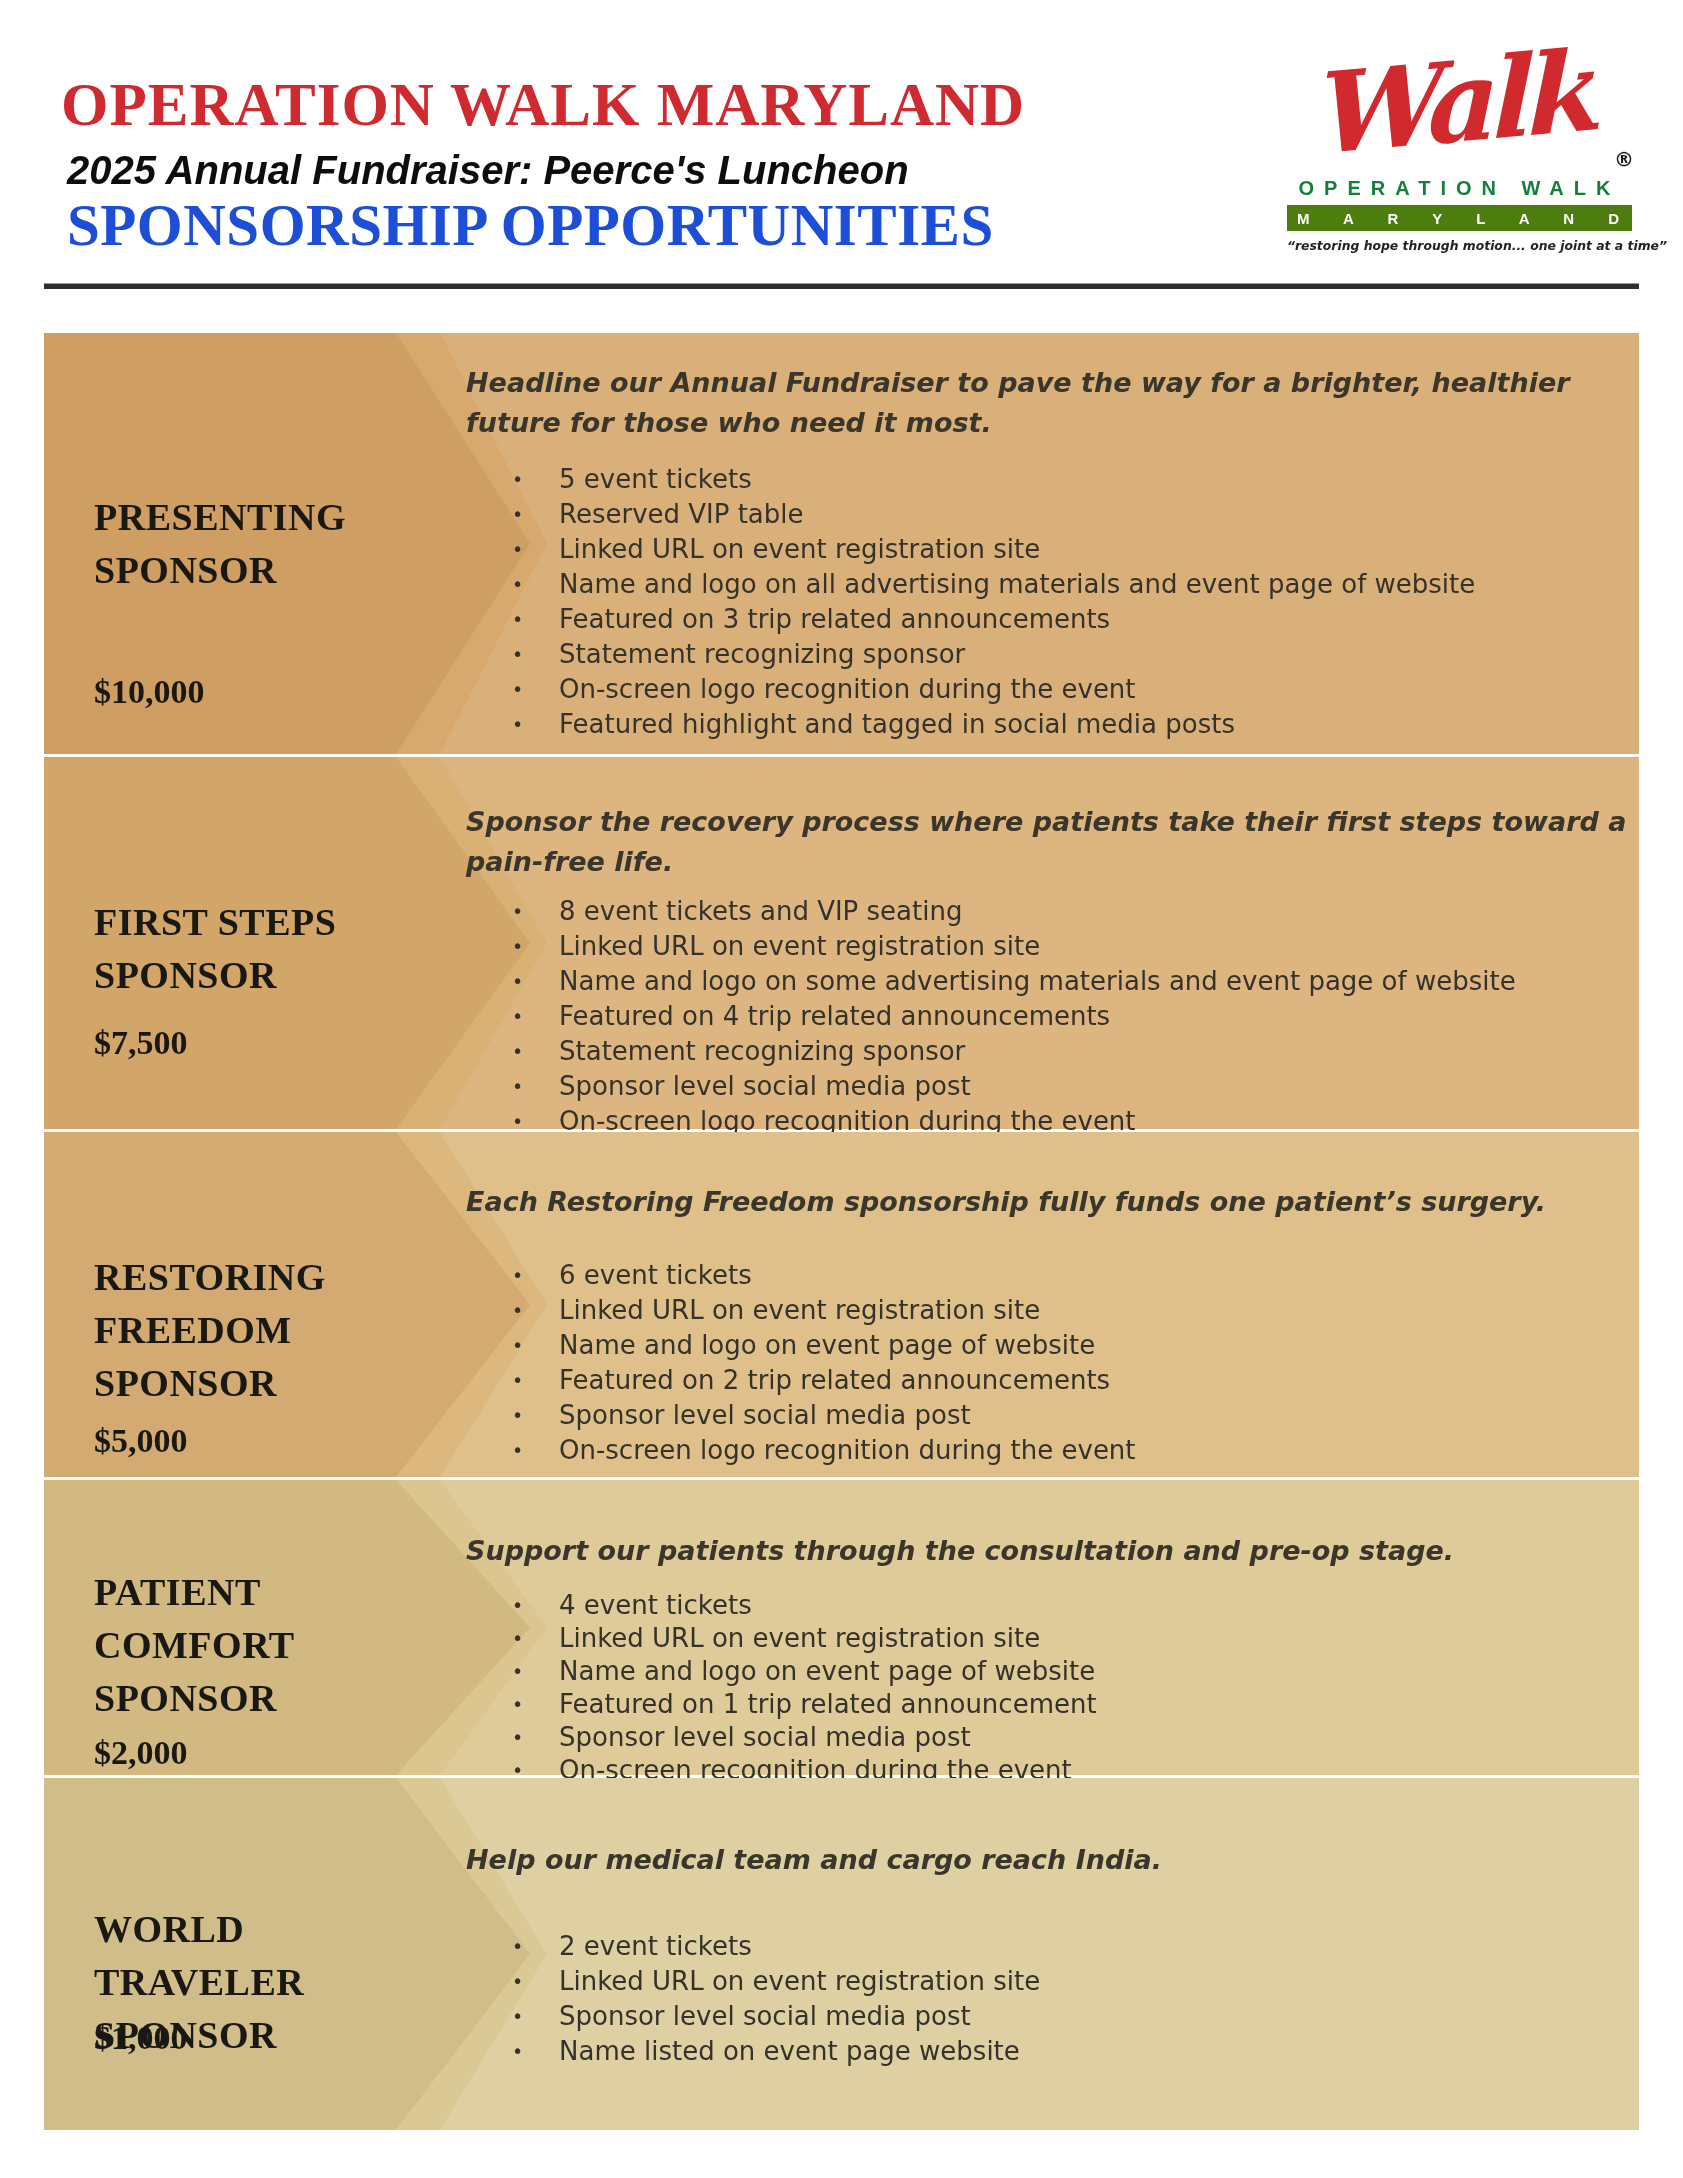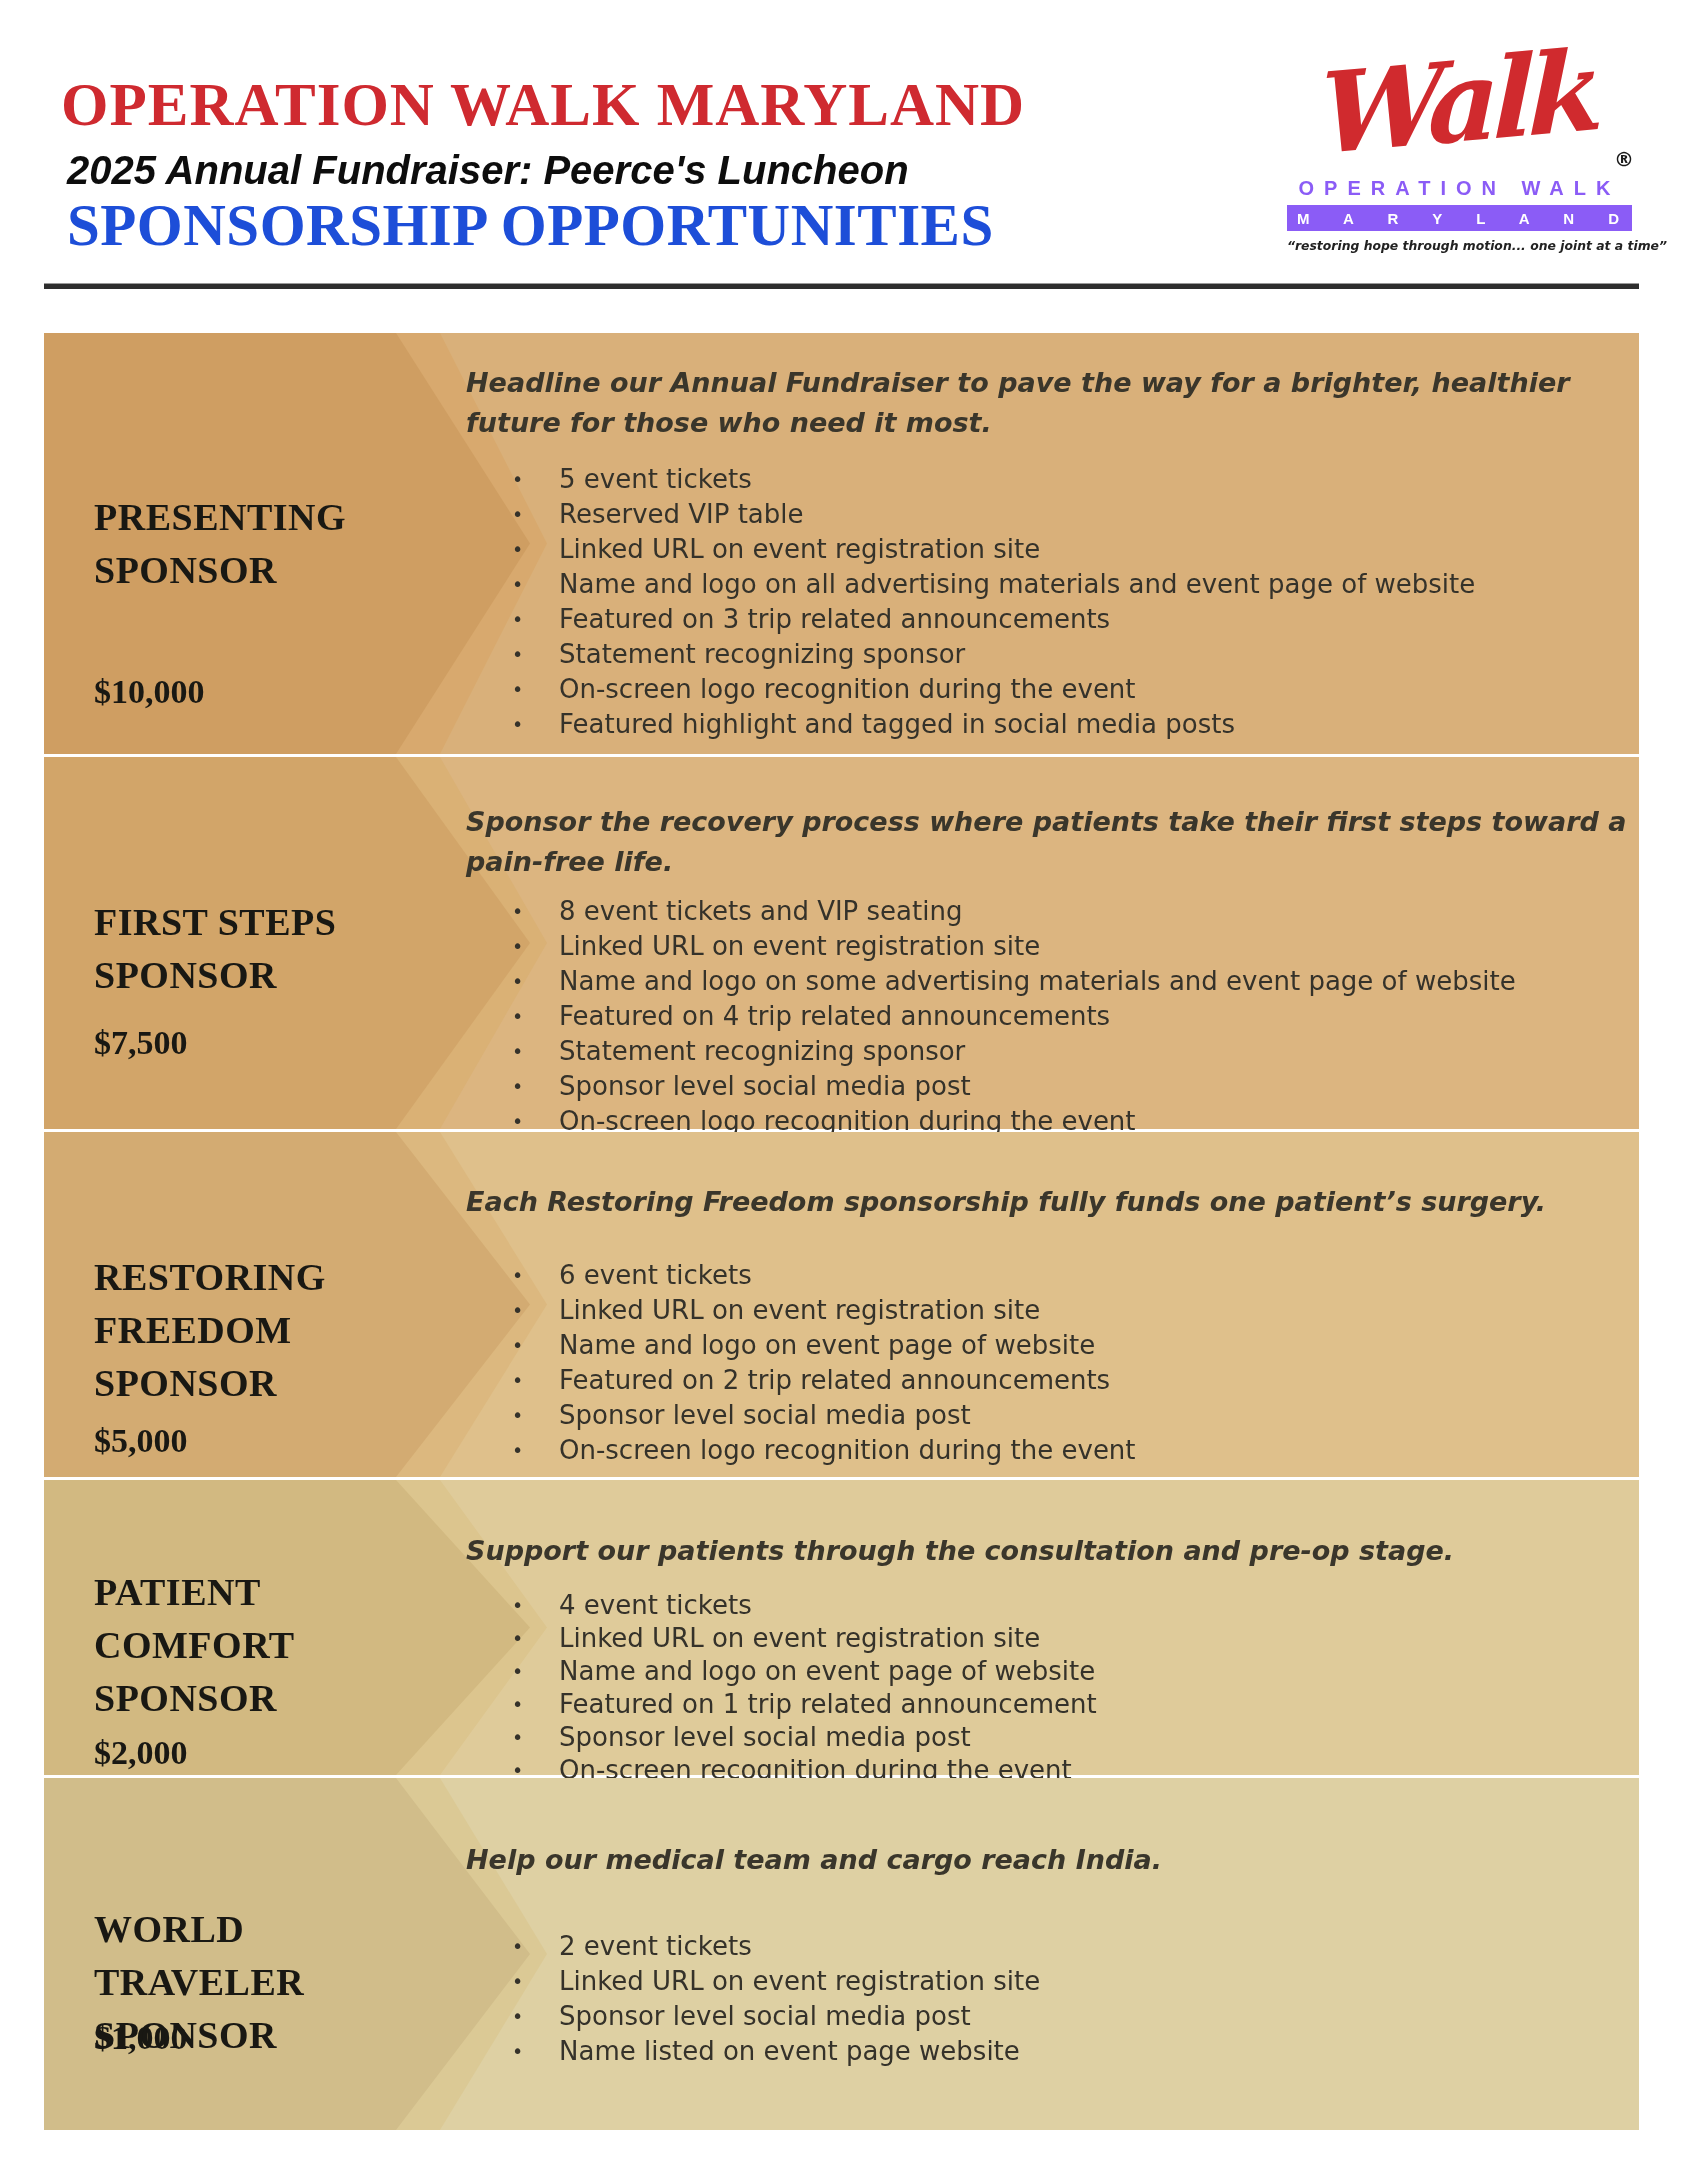--- a/index.html
+++ b/index.html
@@ -41,24 +41,24 @@
     font-size:111px;line-height:109px;letter-spacing:-7px;
     transform:rotate(-5deg) skewX(-6deg);
   }
   .reg-mark{
     position:absolute;right:-2px;bottom:4px;
     font-size:20px;font-weight:700;color:#1a1a1a;font-style:normal;
   }
   .logo-opwalk{
     margin-top:2px;
     font-family:"Liberation Sans", sans-serif;font-weight:700;
-    font-size:20px;letter-spacing:10px;color:#8b5cf6;white-space:nowrap;
+    font-size:20px;letter-spacing:10px;color:#15803d;white-space:nowrap;
   }
   .logo-maryland{
-    margin-top:5px;background:#8b5cf6;color:#fff;
+    margin-top:5px;background:#4d7c0f;color:#fff;
     font-family:"Liberation Sans", sans-serif;font-weight:700;
     font-size:15px;letter-spacing:15px;padding:5px 0 4px 10px;white-space:nowrap;
   }
   .logo-tagline{
     margin-top:7px;
     font-family:"DejaVu Sans", sans-serif;font-style:italic;font-weight:700;
     font-size:12.4px;color:#222;white-space:nowrap;
   }
 
   

